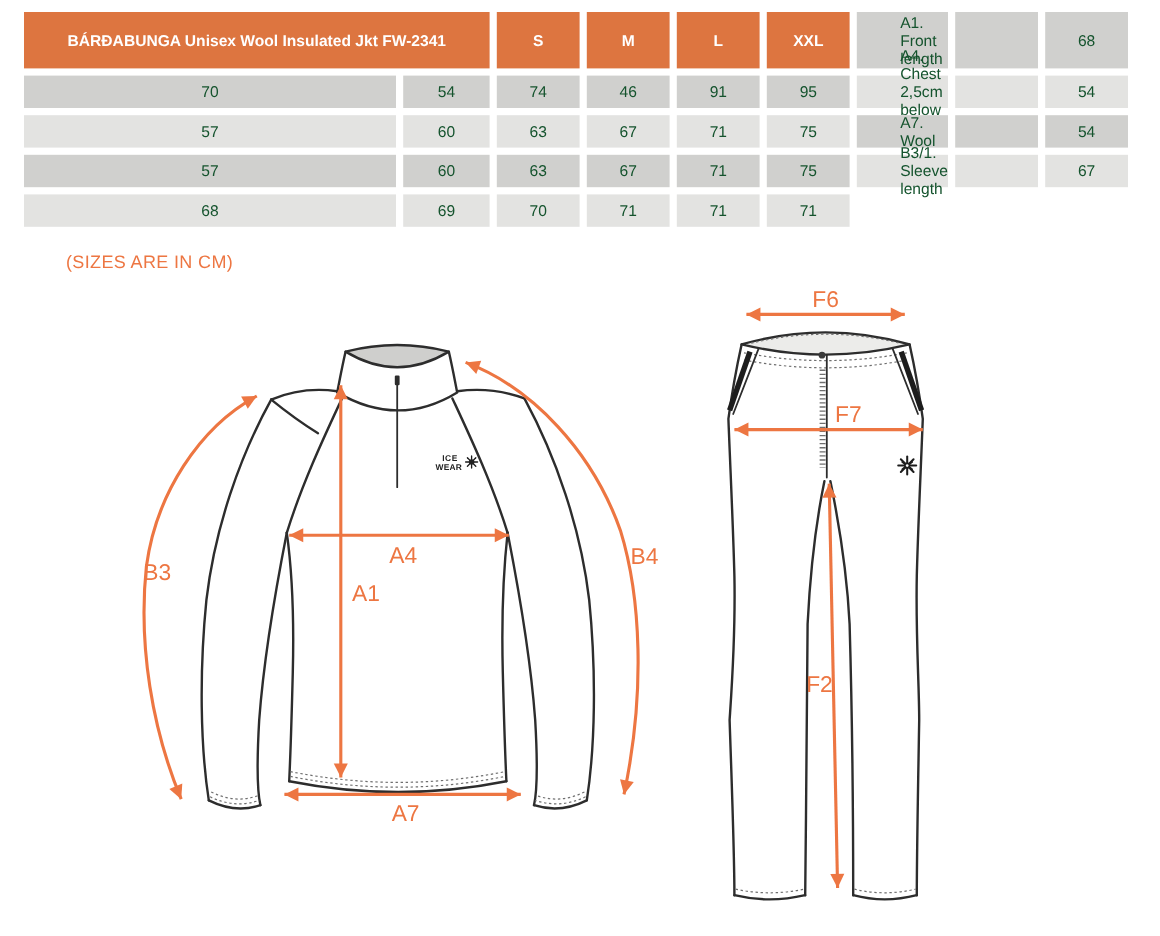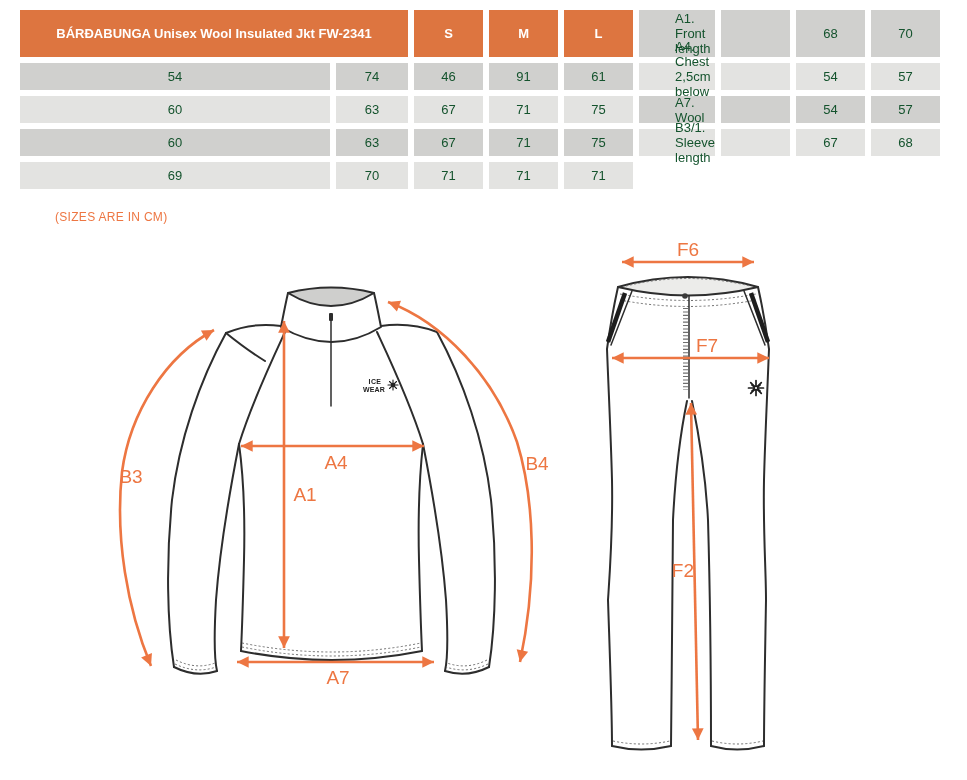--- a/index.html
+++ b/index.html
@@ -12,21 +12,21 @@
              grid-template-rows:47px repeat(4,27px);gap:6px;}
   .cell{display:flex;align-items:center;justify-content:center;
         font-size:13px;color:#14532d;}
   .hcell{background:var(--header-orange);color:#ffffff;font-weight:bold;}
   .span2{grid-column:1/3;}
   .lcell{justify-content:flex-start;padding-left:36px;}
   .d{background:var(--row-dark);}
   .l{background:var(--row-light);}
 
   .note{position:absolute;left:55px;top:210px;color:var(--accent-orange);
-        font-size:12px;letter-spacing:.3px;}
+        font-size:15px;letter-spacing:.3px;}
 
   
   .fig{position:absolute;}
   svg text{font-family:"Liberation Sans",sans-serif;}
   .outline{fill:none;stroke:var(--line-dark);stroke-width:2;
            stroke-linecap:round;stroke-linejoin:round;}
   .fillwhite{fill:#ffffff;}
   .thin{stroke-width:1.5;}
   .stitch{fill:none;stroke:#6f6f6f;stroke-width:1;stroke-dasharray:2 2.2;}
   .ladder{fill:none;stroke:#6f6f6f;stroke-width:5;stroke-dasharray:1.1 2.3;}
@@ -38,30 +38,31 @@
 </head>
 <body>
 
 <div class="stage">
 
   <div class="sizetable">
     <div class="cell hcell span2">BÁRÐABUNGA Unisex Wool Insulated Jkt FW-2341</div>
     <div class="cell hcell">S</div>
     <div class="cell hcell">M</div>
     <div class="cell hcell">L</div>
+    <div class="cell hcell">XXL</div>
 
     <div class="cell lcell d">A1. Front length</div>
     <div class="cell d"></div>
     <div class="cell d">68</div>
     <div class="cell d">70</div>
     <div class="cell d">54</div>
     <div class="cell d">74</div>
     <div class="cell d">46</div>
     <div class="cell d">91</div>
-    <div class="cell d">61</div>
+    <div class="cell d">95</div>
 
     <div class="cell lcell l">A4. Chest 2,5cm below armpit</div>
     <div class="cell l"></div>
     <div class="cell l">54</div>
     <div class="cell l">57</div>
     <div class="cell l">60</div>
     <div class="cell l">63</div>
     <div class="cell l">67</div>
     <div class="cell l">71</div>
     <div class="cell l">75</div>

